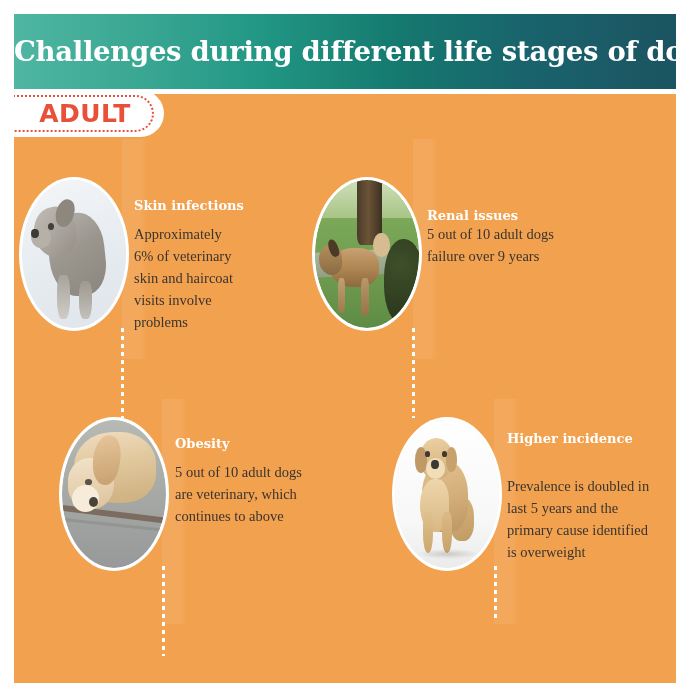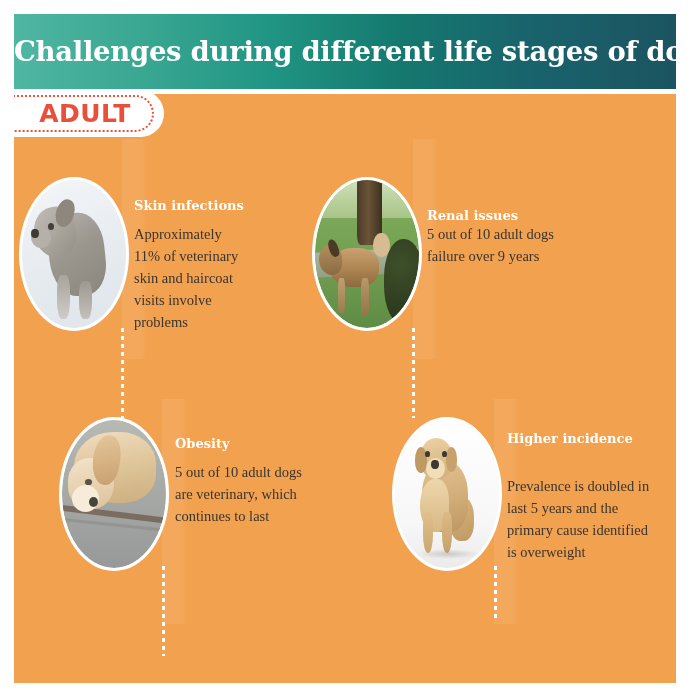--- a/index.html
+++ b/index.html
@@ -296,21 +296,21 @@
           <div class="nose"></div>
           <div class="eye"></div>
           <div class="leg-a"></div>
           <div class="leg-b"></div>
         </div>
       </div>
     </div>
     <div class="block-title" style="left:120px; top:182px; width:180px;">Skin infections</div>
     <div class="block-body" style="left:120px; top:209px; width:150px;">
       <div>Approximately</div>
-      <div>11% of veterinary</div>
+      <div>6% of veterinary</div>
       <div>skin and haircoat</div>
       <div>visits involve</div>
       <div>problems</div>
     </div>
   </div>
 
   <div class="block">
     <div class="photo-circle" style="left:301px; top:166px; width:104px; height:148px;">
       <div class="photo-inner">
         <div class="scene scene-renal">
@@ -346,21 +346,21 @@
           <div class="muzzle"></div>
           <div class="eyeo"></div>
           <div class="noseo"></div>
         </div>
       </div>
     </div>
     <div class="block-title" style="left:161px; top:420px; width:200px;">Obesity</div>
     <div class="block-body" style="left:161px; top:447px; width:215px;">
       <div>5 out of 10 adult dogs</div>
       <div>are veterinary, which</div>
-      <div>continues to last</div>
+      <div>continues to above</div>
     </div>
   </div>
 
   <div class="block">
     <div class="photo-circle" style="left:381px; top:406px; width:104px; height:148px;">
       <div class="photo-inner">
         <div class="scene scene-diabetes">
           <div class="haunch"></div>
           <div class="torso"></div>
           <div class="chest"></div>

